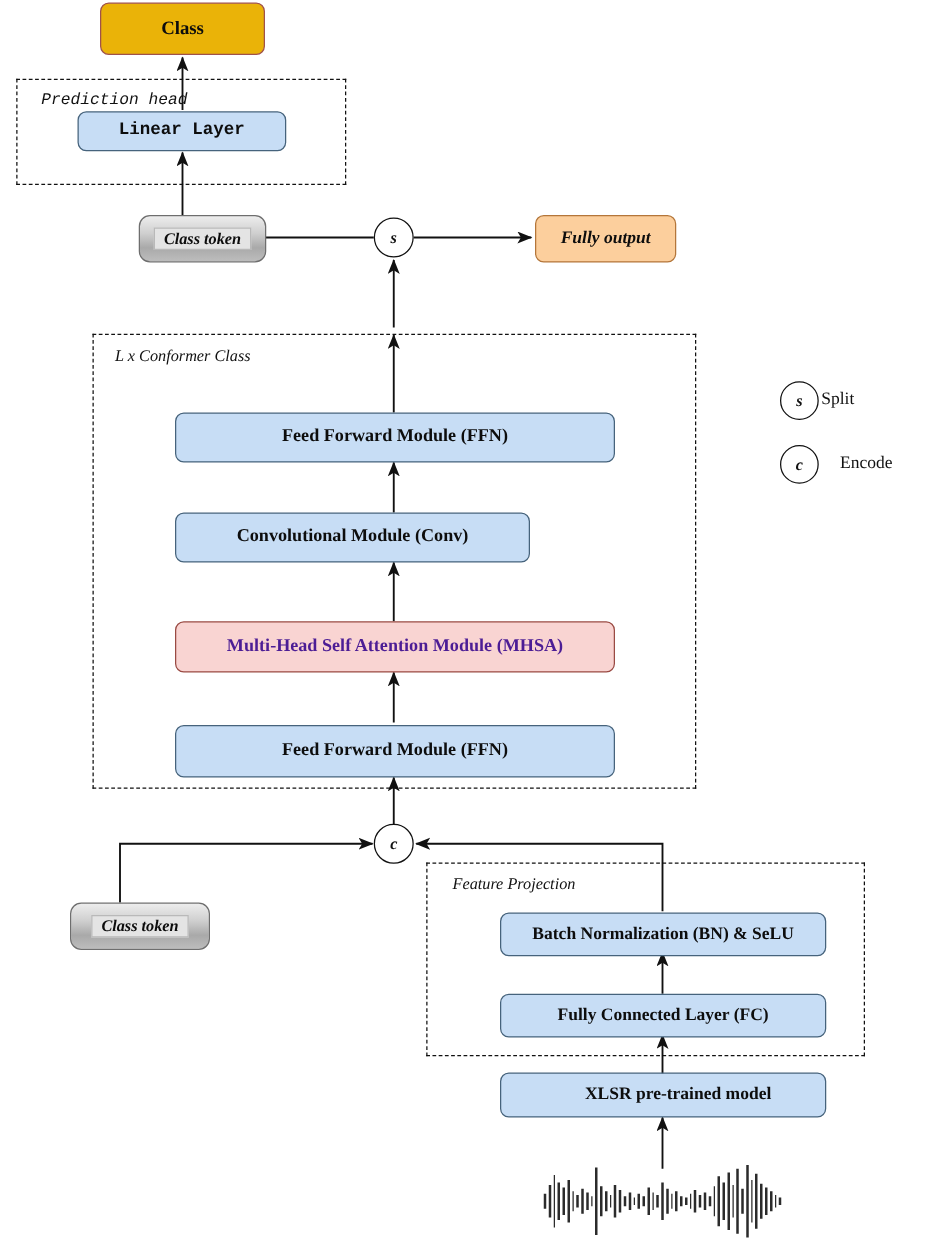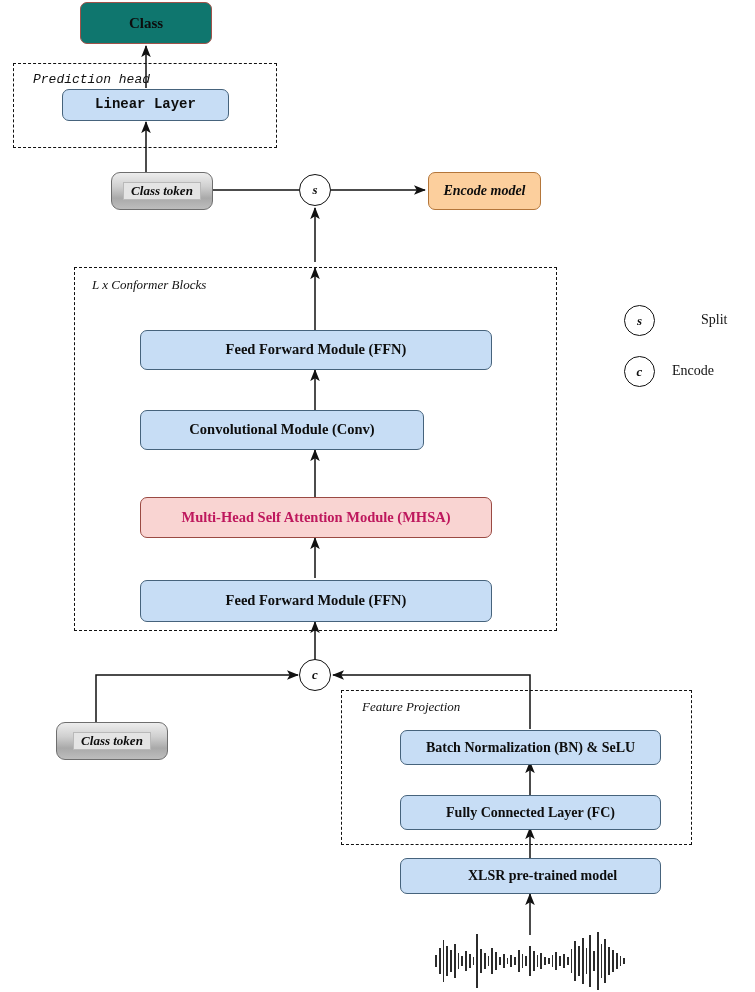--- a/index.html
+++ b/index.html
@@ -5,22 +5,22 @@
   html,body{margin:0;padding:0;background:#ffffff;}
   body{width:755px;height:992px;position:relative;overflow:hidden;
        font-family:"Liberation Serif",serif;color:#111;}
   #stage{position:absolute;left:0;top:0;width:755px;height:992px;}
 
   .node{position:absolute;box-sizing:border-box;display:flex;
         align-items:center;justify-content:center;text-align:center;
         border-radius:7px;font-weight:bold;line-height:1.1;}
 
   .blue{background:#c7ddf5;border:1.2px solid #46637c;color:#0d0d0d;}
-  .pink{background:#f9d4d2;border:1.2px solid #9a4a43;color:#be185d;}
-  .pink-top{background:#0f766e;border:1.3px solid #a0524a;color:#0d0d0d;}
+  .pink{background:#f9d4d2;border:1.2px solid #9a4a43;color:#4c1d95;}
+  .pink-top{background:#eab308;border:1.3px solid #a0524a;color:#0d0d0d;}
   .orange{background:#fccf9d;border:1.2px solid #b4763a;color:#0d0d0d;
           font-style:italic;}
 
   .gray{background:linear-gradient(180deg,#ededed 0%,#cfcfcf 38%,#a9a9a9 70%,#bdbdbd 100%);
         border:1.3px solid #6e6e6e;border-radius:9px;margin-left:16px;}
   .gray .inner{background:#e4e4e4;border:1px solid #b9b9b9;
         padding:1px 7px;font-style:italic;font-weight:bold;color:#0d0d0d;}
 
   .dashbox{position:absolute;box-sizing:border-box;
            border:1.6px dashed #111;background:transparent;}
@@ -81,34 +81,34 @@
       <path d="M530,860 L530,828"></path>
 
       <path d="M530,935 L530,894"></path>
     </g>
   </svg>
 
   <div class="dashbox" style="left:13px;top:63px;width:264px;height:85px;"></div>
   <div class="dashlabel" style="left:33px;top:72px;font-family:Liberation Mono, monospace;">Prediction head</div>
 
   <div class="dashbox" style="left:74px;top:267px;width:483px;height:364px;"></div>
-  <div class="dashlabel" style="left:92px;top:277px;">L x Conformer Blocks</div>
+  <div class="dashlabel" style="left:92px;top:277px;">L x Conformer Class</div>
 
   <div class="dashbox" style="left:341px;top:690px;width:351px;height:155px;"></div>
   <div class="dashlabel" style="left:362px;top:699px;">Feature Projection</div>
 
   <div class="node pink-top" style="left:80px;top:2px;width:132px;height:42px;font-size:15px;">Class</div>
 
   <div class="node blue" style="left:62px;top:89px;width:167px;height:32px;font-size:14px;font-family:Liberation Mono, monospace;">Linear Layer</div>
 
   <div class="node gray" style="left:95px;top:172px;width:102px;height:38px;">
     <span class="inner" style="font-size:13px;">Class token</span>
   </div>
 
-  <div class="node orange" style="left:428px;top:172px;width:113px;height:38px;font-size:14px;">Encode model</div>
+  <div class="node orange" style="left:428px;top:172px;width:113px;height:38px;font-size:14px;">Fully output</div>
 
   <div class="node blue" style="left:140px;top:330px;width:352px;height:40px;font-size:14.5px;">Feed Forward Module (FFN)</div>
 
   <div class="node blue" style="left:140px;top:410px;width:284px;height:40px;font-size:14.5px;">Convolutional Module (Conv)</div>
 
   <div class="node pink" style="left:140px;top:497px;width:352px;height:41px;font-size:14.5px;">Multi-Head Self Attention Module (MHSA)</div>
 
   <div class="node blue" style="left:140px;top:580px;width:352px;height:42px;font-size:14.5px;">Feed Forward Module (FFN)</div>
 
   <div class="node gray" style="left:40px;top:722px;width:112px;height:38px;">
@@ -119,21 +119,21 @@
 
   <div class="node blue" style="left:400px;top:795px;width:261px;height:35px;font-size:14px;">Fully Connected Layer (FC)</div>
 
   <div class="node blue" style="left:400px;top:858px;width:261px;height:36px;font-size:14px;padding-left:24px;">XLSR pre-trained model</div>
 
   <div class="circ" style="left:299px;top:174px;width:32px;height:32px;">s</div>
 
   <div class="circ" style="left:299px;top:659px;width:32px;height:32px;">c</div>
 
   <div class="circ" style="left:624px;top:305px;width:31px;height:31px;">s</div>
-  <div class="legtext" style="left:657px;top:312px;margin-left:44px;">Split</div>
+  <div class="legtext" style="left:657px;top:312px;">Split</div>
 
   <div class="circ" style="left:624px;top:356px;width:31px;height:31px;">c</div>
   <div class="legtext" style="left:672px;top:363px;">Encode</div>
 
   <div class="wave" style="left:435px;top:930px;width:190px;height:62px;">
       <i style="height: 12px;"></i>
       <i style="height: 26px;"></i>
       <i style="height: 42px;"></i>
       <i style="height: 30px;"></i>
       <i style="height: 22px;"></i>

